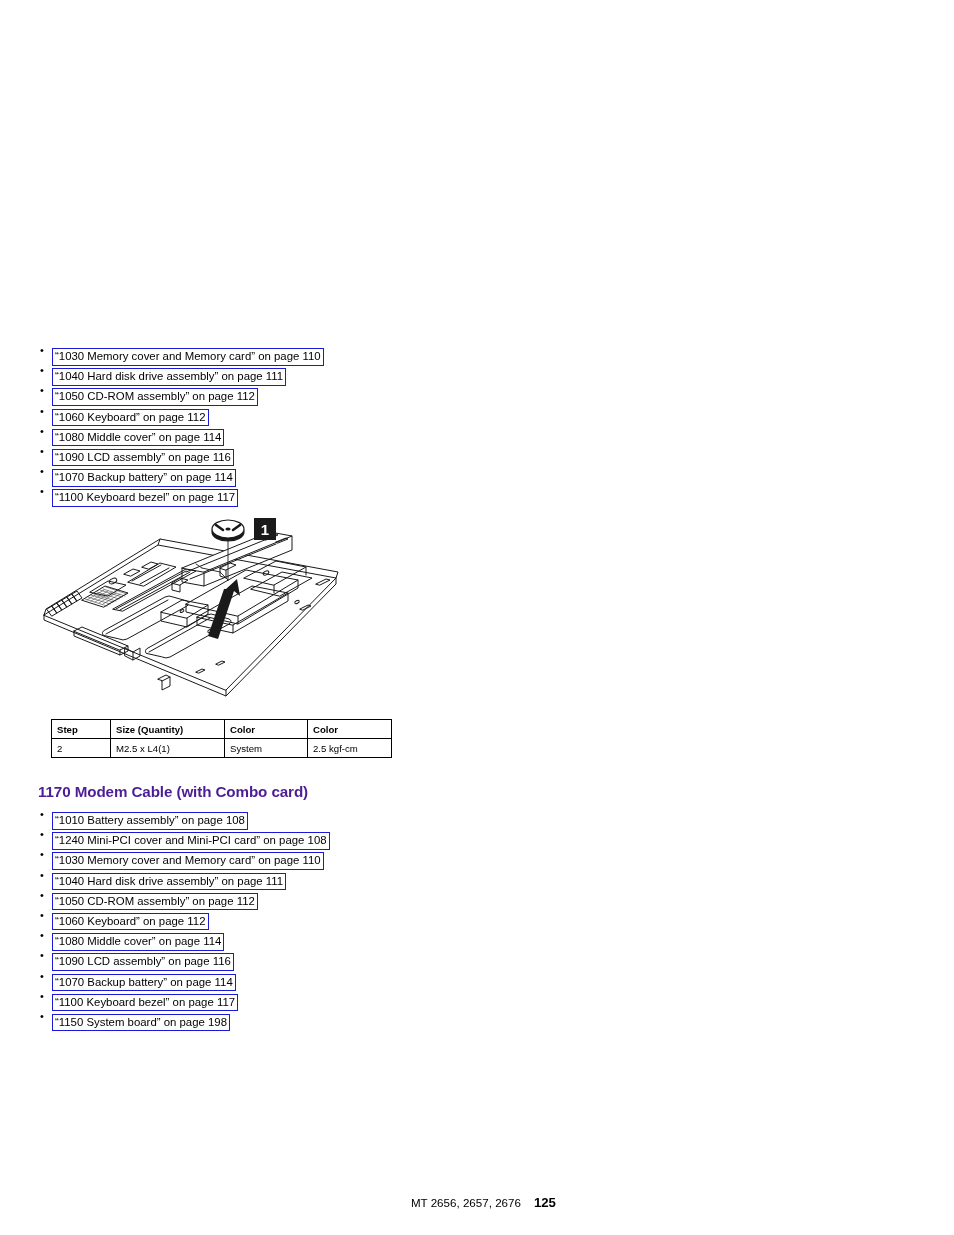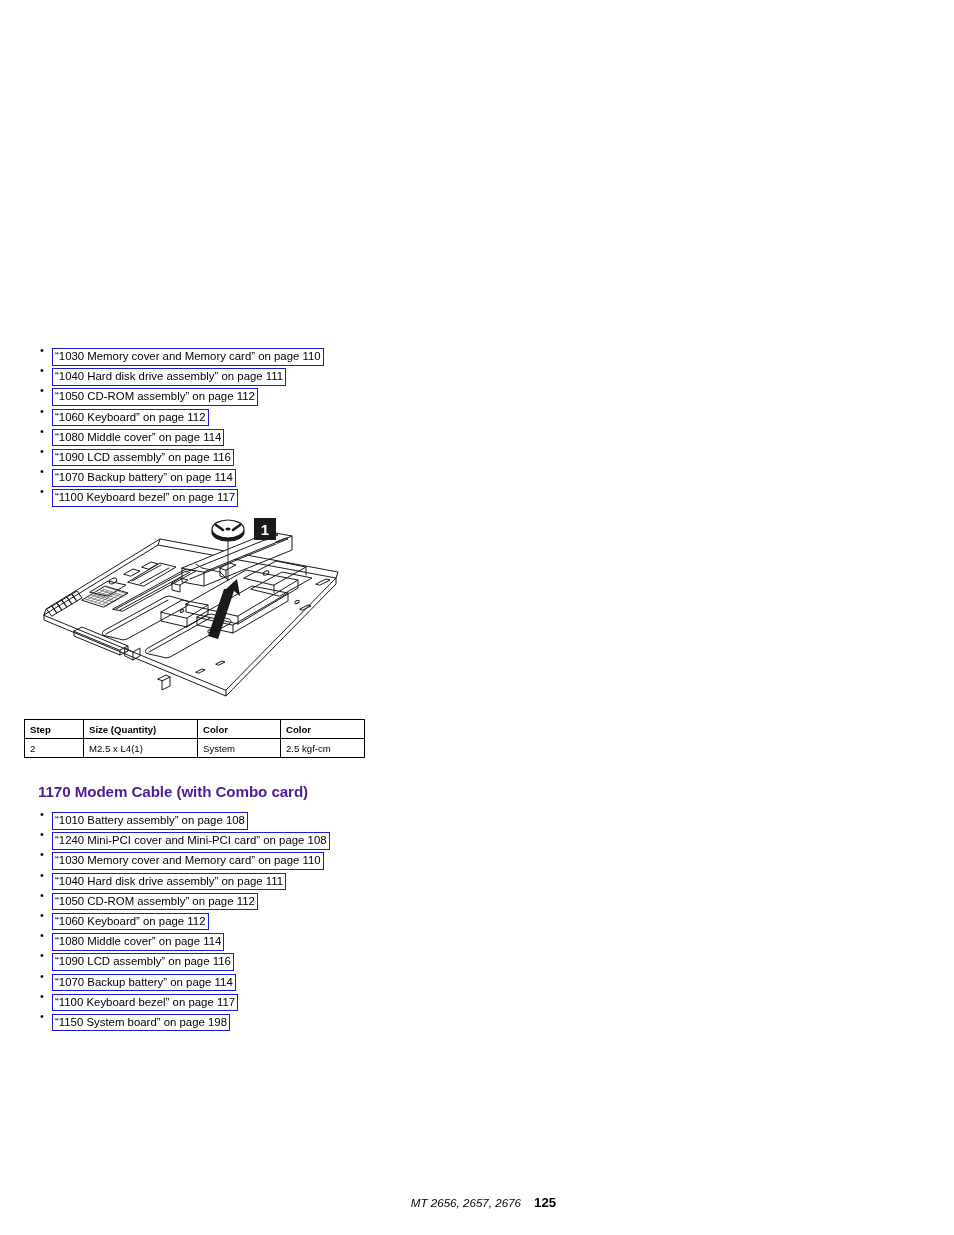--- a/index.html
+++ b/index.html
@@ -75,21 +75,21 @@
     left: 30px;
     top: 508px;
     width: 330px;
     height: 200px;
   }
   .figure svg { display: block; }
 
   
   .torque-table {
     position: absolute;
-    left: 24px;
+    left: 51px;
     top: 719px;
     border-collapse: collapse;
     font-size: 9.6px;
     border-radius: 15px;
   }
   .torque-table th,
   .torque-table td {
     border: 1px solid #000;
     padding: 3px 5px 3px 5px;
     text-align: left;
@@ -107,21 +107,21 @@
   
   .footer {
     position: absolute;
     left: 0;
     right: 0;
     top: 1182px;
     text-align: center;
     font-size: 11.6px;
     white-space: pre;
   }
-  .footer .mt { font-weight: normal; font-style: italic; }
+  .footer .mt { font-weight: normal; }
   .footer .pageno {
     font-weight: bold;
     font-size: 13.2px;
     margin-left: 13px;
   }
 </style>
 </head>
 <body>
 
 <div class="page">

